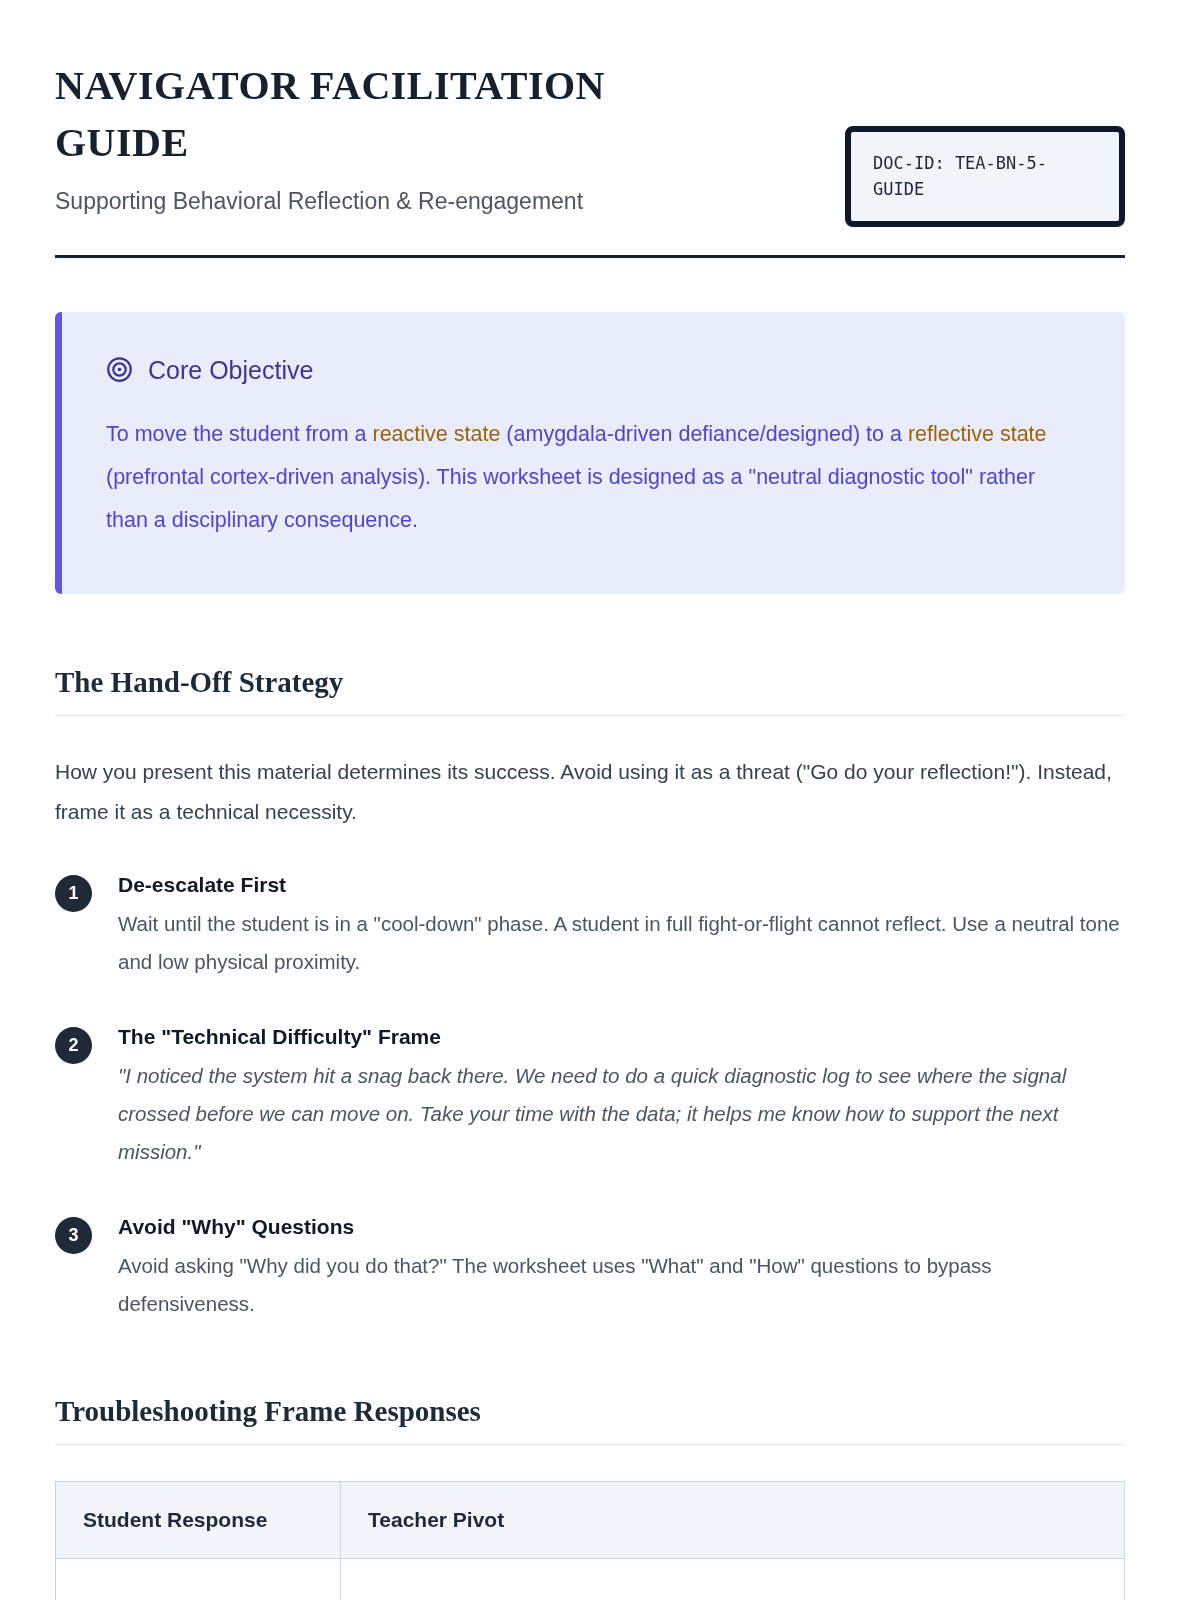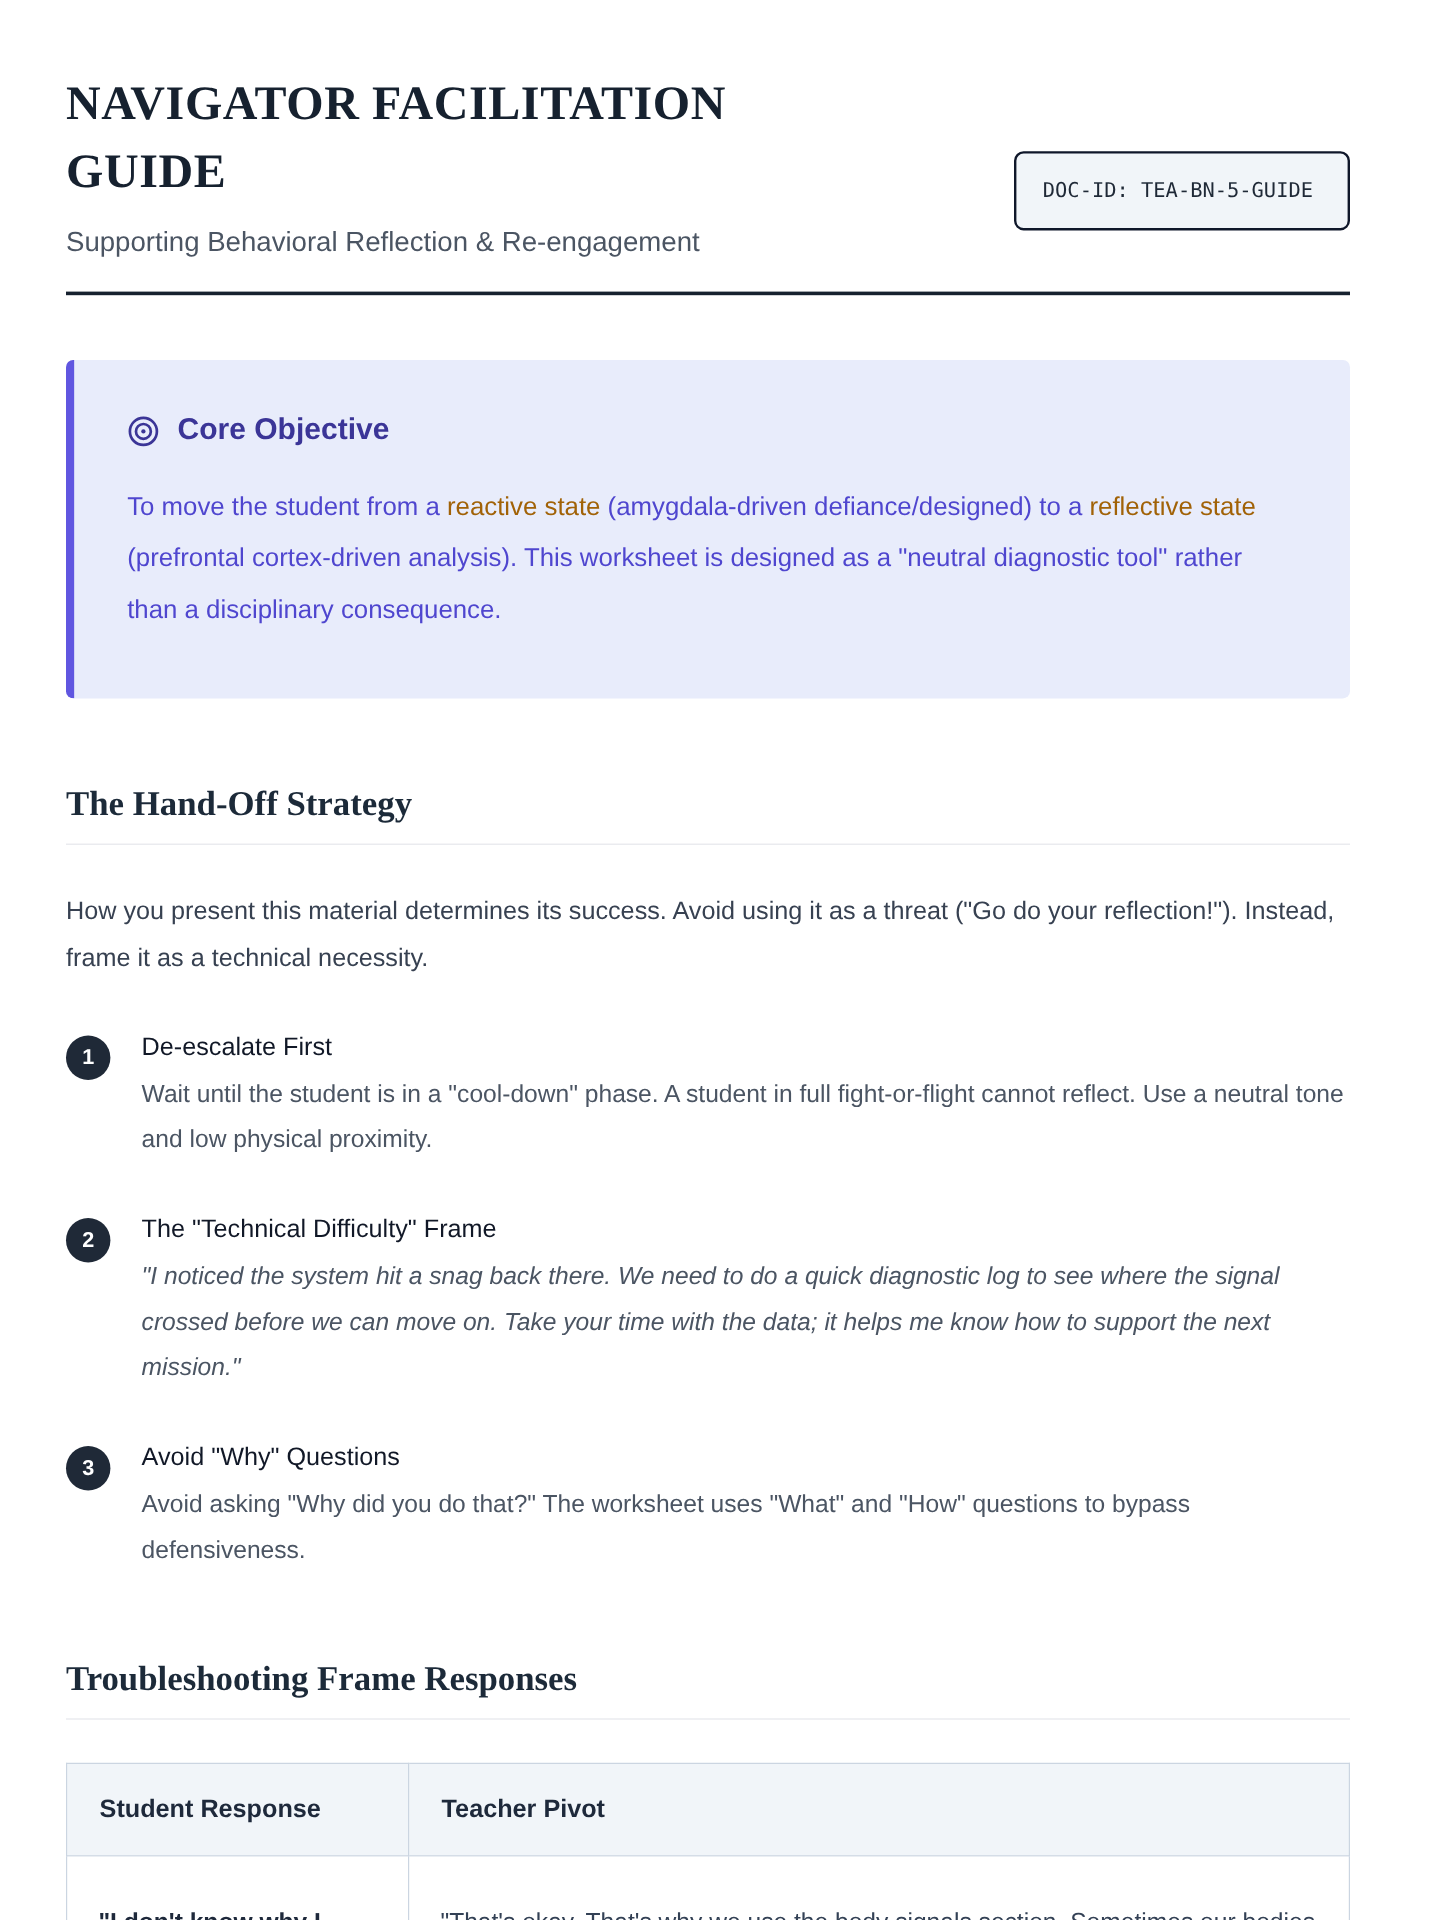--- a/index.html
+++ b/index.html
@@ -20,45 +20,45 @@
     line-height: 1.42;
     font-weight: 700;
     letter-spacing: 0.5px;
     color: #16212f;
   }
   .subtitle { margin-top: 16px; font-size: 23px; color: #4b5563; }
   .doc-id {
     margin-top: 68px;
     width: 280px;
     background: #f1f5f9;
-    border: 2px solid #0f172a;
+    border: 6px solid #0f172a;
     border-radius: 8px;
     padding: 18px 22px;
     font-family: "DejaVu Sans Mono", "Liberation Mono", monospace;
     font-size: 17px;
     line-height: 1.55;
     color: #1f2937;
     flex: none;
   }
   .rule { border: none; border-top: 3px solid #16212f; margin-top: 28px; }
 
   
   .callout {
     margin-top: 54px;
     background: #e8ecfb;
     border-left: 7px solid #6056e0;
     border-radius: 6px;
     padding: 44px 48px 52px 44px;
   }
   .callout-title {
     display: flex;
-    align-items: flex-end;
+    align-items: flex-start;
     gap: 15px;
     font-size: 25px;
-    font-weight: 700;
+    font-weight: 400;
     color: #3b3597;
     margin-bottom: 28px;
   }
   .callout-title .icon { display: inline-flex; }
   .callout-body {
     font-size: 21.5px;
     line-height: 2.0;
     color: #4f46cf;
   }
   .callout-body strong { font-weight: 400; color: #a16207; }
@@ -87,21 +87,21 @@
     width: 37px; height: 37px;
     border-radius: 50%;
     background: #1f2937;
     color: #ffffff;
     font-size: 18px;
     font-weight: 700;
     display: flex; align-items: center; justify-content: center;
     flex: none;
     margin-top: 2px;
   }
-  .step-title { font-size: 21px; font-weight: 400; color: #111827; margin-bottom: 8px; }
+  .step-title { font-size: 21px; font-weight: 700; color: #111827; margin-bottom: 8px; }
   .step-text { font-size: 20.5px; line-height: 1.85; color: #4b5563; }
   .step.italic .step-text { font-style: italic; }
 
   
   .trouble-table {
     margin-top: 36px;
     width: 100%;
     border-collapse: collapse;
   }
   .trouble-table th, .trouble-table td {

